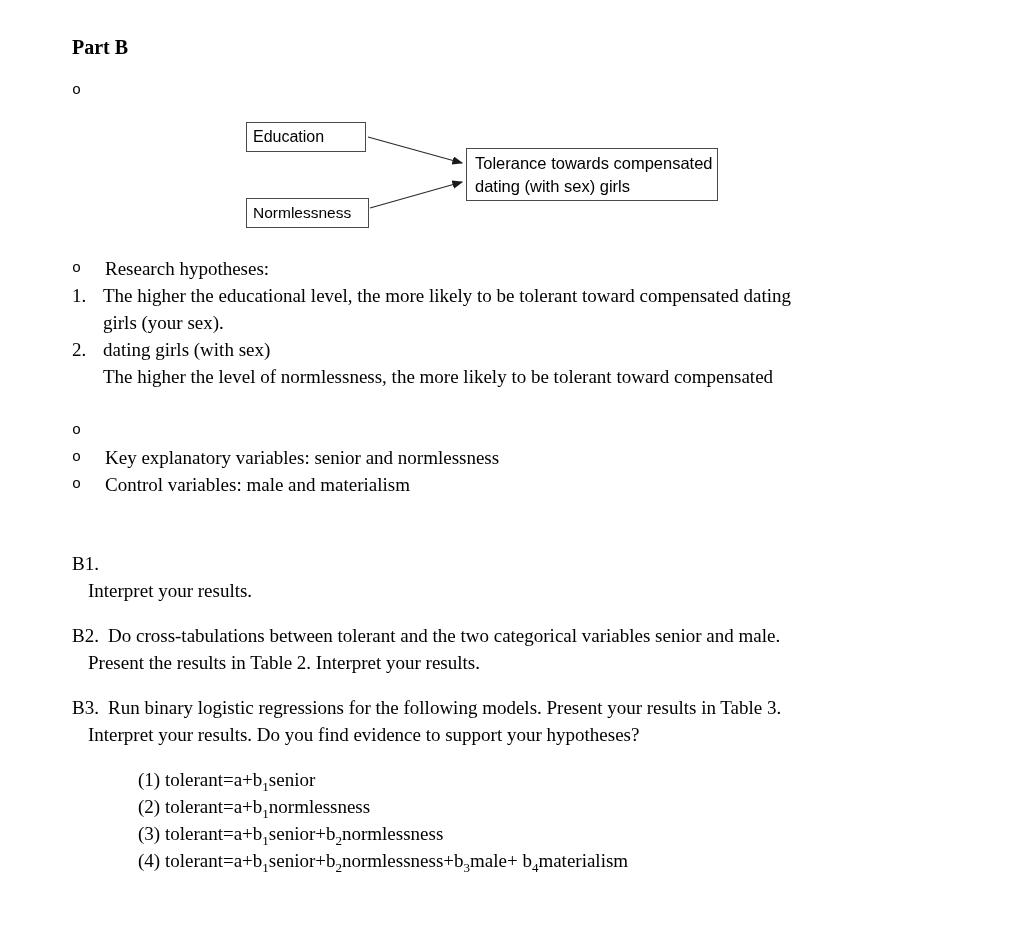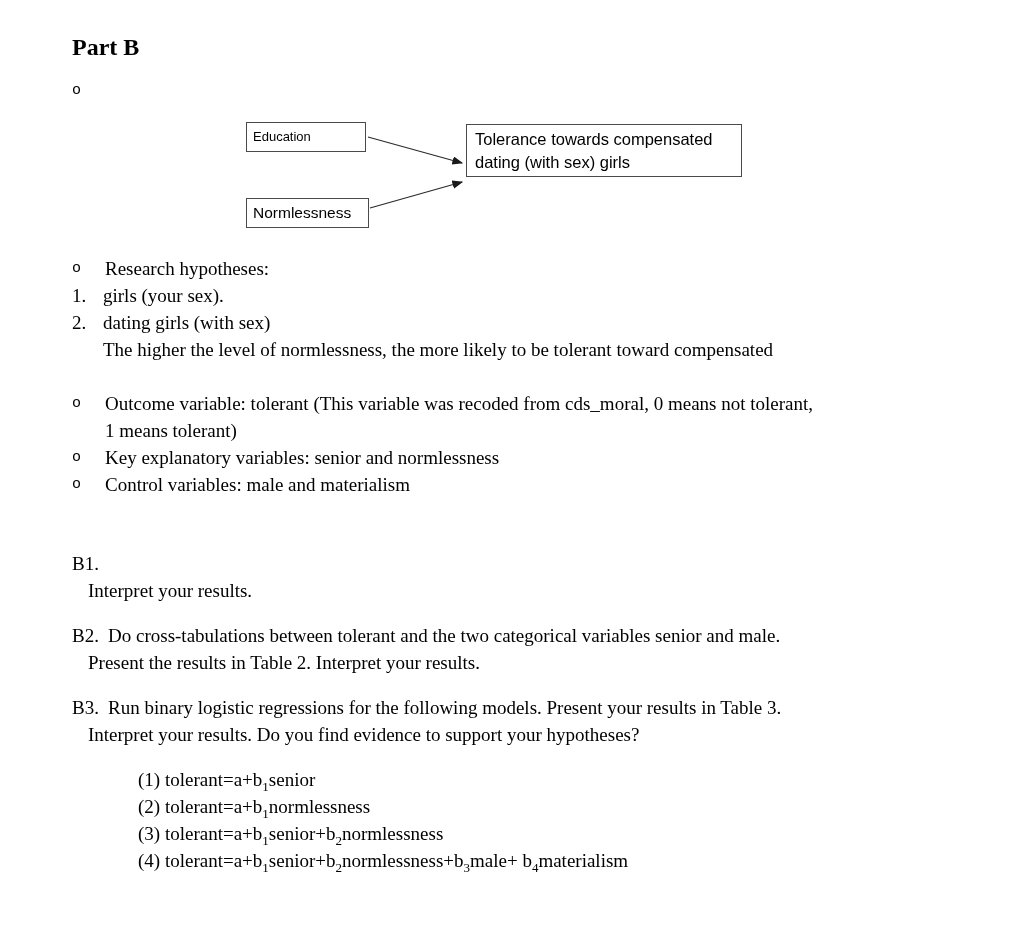--- a/index.html
+++ b/index.html
@@ -5,43 +5,43 @@
   html,body{margin:0;padding:0;background:#ffffff;}
   .page{
     position:relative;
     width:1024px;height:926px;
     background:#ffffff;color:#000000;
     font-family:"Liberation Serif","DejaVu Serif",serif;
     font-size:19px;line-height:27px;
     overflow:hidden;
   }
   .content{padding:34px 40px 0 72px;}
-  .doc-title{font-weight:bold;font-size:24px;margin:0;}
+  .doc-title{font-weight:bold;font-size:20px;margin:0;}
 
   .bullet-row{display:flex;margin:0;}
   .bullet-marker{
     flex:0 0 33px;width:33px;
     font-family:"Liberation Mono","DejaVu Sans Mono",monospace;
     font-size:15px;line-height:27px;
   }
   .row-text{white-space:nowrap;}
 
   .framework-row{margin-top:16px;}
 
   
   .diagram{position:relative;height:112px;margin-top:16px;}
   .dbox{
     position:absolute;box-sizing:border-box;
     border:1px solid #4a4a4a;background:#ffffff;
     font-family:"Liberation Sans","DejaVu Sans",sans-serif;
     white-space:nowrap;
   }
-  .dbox-edu{left:174px;top:2px;width:120px;height:30px;font-size:13px;line-height:28px;padding:0 6px;}
+  .dbox-edu{left:174px;top:2px;width:120px;height:30px;font-size:16px;line-height:28px;padding:0 6px;}
   .dbox-norm{left:174px;top:78px;width:123px;height:30px;font-size:15.5px;line-height:28px;padding:0 6px;}
-  .dbox-out{left:394px;top:4px;width:276px;height:53px;font-size:16.5px;line-height:23px;padding:3px 8px;}
+  .dbox-out{left:394px;top:28px;width:252px;height:53px;font-size:16.5px;line-height:23px;padding:3px 8px;}
   .diagram svg{position:absolute;left:0;top:0;}
 
   .hyp-label{margin-top:23px;}
   .hyp-item{display:flex;}
   .hyp-num{flex:0 0 31px;width:31px;}
 
   .var-list{margin-top:27px;}
 
   .tasks{margin-top:52px;}
   .task{margin-bottom:18px;margin-top:16px;}
@@ -84,38 +84,35 @@
     </div>
 
     <div class="bullet-row hyp-label">
       <span class="bullet-marker">o</span>
       <span class="row-text">Research hypotheses:</span>
     </div>
 
     <div class="hyp-item">
       <span class="hyp-num">1.</span>
       <span>
+        <div class="row-text">The higher the educational level, the more likely to be tolerant toward compensated dating</div>
         <div class="row-text">girls (your sex).</div>
       </span>
     </div>
     <div class="hyp-item">
       <span class="hyp-num">2.</span>
       <span>
         <div class="row-text">dating girls (with sex)</div>
         <div class="row-text">The higher the level of normlessness, the more likely to be tolerant toward compensated</div>
       </span>
     </div>
 
     <div class="var-list">
       <div class="bullet-row">
         <span class="bullet-marker">o</span>
-        <span>
-          <div class="row-text">Outcome variable: tolerant (This variable was recoded from cds_moral, 0 means not tolerant,</div>
-          <div class="row-text">1 means tolerant)</div>
-        </span>
       </div>
       <div class="bullet-row">
         <span class="bullet-marker">o</span>
         <span class="row-text">Key explanatory variables: senior and normlessness</span>
       </div>
       <div class="bullet-row">
         <span class="bullet-marker">o</span>
         <span class="row-text">Control variables: male and materialism</span>
       </div>
     </div>

